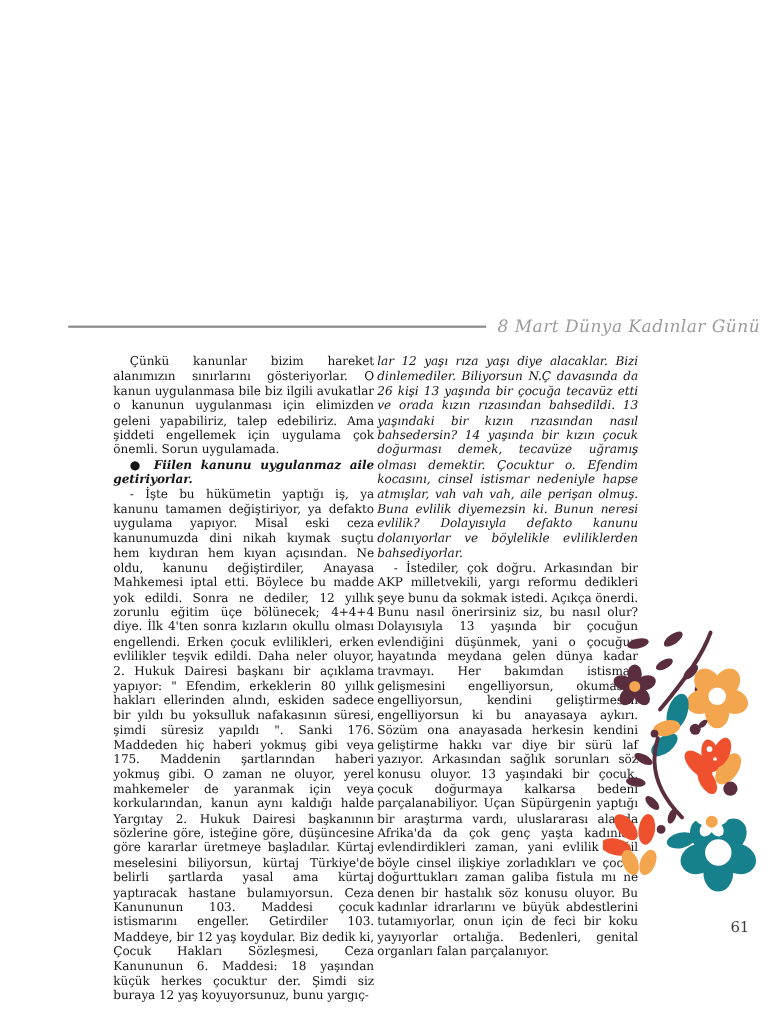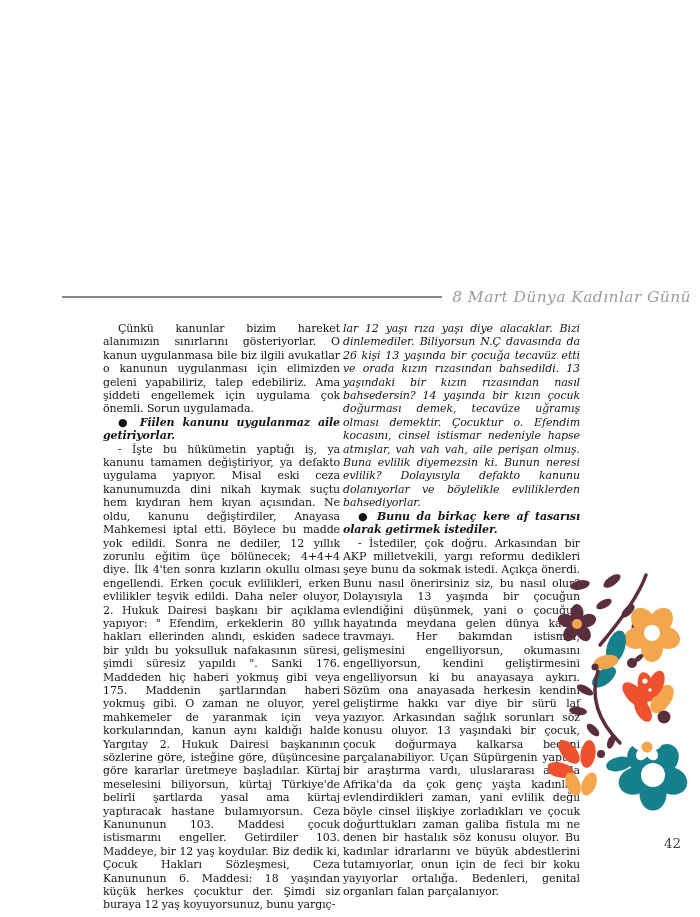--- a/index.html
+++ b/index.html
@@ -60,21 +60,20 @@
   </div>
 
   <div class="column col-left">
     <p>Çünkü kanunlar bizim hareket alanımızın sınırlarını gösteriyorlar. O kanun uygulanmasa bile biz ilgili avukatlar o kanunun uygulanması için elimizden geleni yapabiliriz, talep edebiliriz. Ama şiddeti engellemek için uygulama çok önemli. Sorun uygulamada.</p>
     <p class="heading">● Fiilen kanunu uygulanmaz aile getiriyorlar.</p>
     <p>- İşte bu hükümetin yaptığı iş, ya kanunu tamamen değiştiriyor, ya defakto uygulama yapıyor. Misal eski ceza kanunumuzda dini nikah kıymak suçtu hem kıydıran hem kıyan açısından. Ne oldu, kanunu değiştirdiler, Anayasa Mahkemesi iptal etti. Böylece bu madde yok edildi. Sonra ne dediler, 12 yıllık zorunlu eğitim üçe bölünecek; 4+4+4 diye. İlk 4'ten sonra kızların okullu olması engellendi. Erken çocuk evlilikleri, erken evlilikler teşvik edildi. Daha neler oluyor, 2. Hukuk Dairesi başkanı bir açıklama yapıyor: " Efendim, erkeklerin 80 yıllık hakları ellerinden alındı, eskiden sadece bir yıldı bu yoksulluk nafakasının süresi, şimdi süresiz yapıldı ". Sanki 176. Maddeden hiç haberi yokmuş gibi veya 175. Maddenin şartlarından haberi yokmuş gibi. O zaman ne oluyor, yerel mahkemeler de yaranmak için veya korkularından, kanun aynı kaldığı halde Yargıtay 2. Hukuk Dairesi başkanının sözlerine göre, isteğine göre, düşüncesine göre kararlar üretmeye başladılar. Kürtaj meselesini biliyorsun, kürtaj Türkiye'de belirli şartlarda yasal ama kürtaj yaptıracak hastane bulamıyorsun. Ceza Kanununun 103. Maddesi çocuk istismarını engeller. Getirdiler 103. Maddeye, bir 12 yaş koydular. Biz dedik ki, Çocuk Hakları Sözleşmesi, Ceza Kanununun 6. Maddesi: 18 yaşından küçük herkes çocuktur der. Şimdi siz buraya 12 yaş koyuyorsunuz, bunu yargıç-</p>
   </div>
 
   <div class="column col-right">
     <p class="cont">lar 12 yaşı rıza yaşı diye alacaklar. Bizi dinlemediler. Biliyorsun N.Ç davasında da 26 kişi 13 yaşında bir çocuğa tecavüz etti ve orada kızın rızasından bahsedildi. 13 yaşındaki bir kızın rızasından nasıl bahsedersin? 14 yaşında bir kızın çocuk doğurması demek, tecavüze uğramış olması demektir. Çocuktur o. Efendim kocasını, cinsel istismar nedeniyle hapse atmışlar, vah vah vah, aile perişan olmuş. Buna evlilik diyemezsin ki. Bunun neresi evlilik? Dolayısıyla defakto kanunu dolanıyorlar ve böylelikle evliliklerden bahsediyorlar.</p>
-    <p class="heading">● Bunu da birkaç kere af tasarısı olarak getirmek istediler.</p>
     <p>- İstediler, çok doğru. Arkasından bir AKP milletvekili, yargı reformu dedikleri şeye bunu da sokmak istedi. Açıkça önerdi. Bunu nasıl önerirsiniz siz, bu nasıl olur? Dolayısıyla 13 yaşında bir çocuğun evlendiğini düşünmek, yani o çocuğun hayatında meydana gelen dünya kadar travmayı. Her bakımdan istismar, gelişmesini engelliyorsun, okumasını engelliyorsun, kendini geliştirmesini engelliyorsun ki bu anayasaya aykırı. Sözüm ona anayasada herkesin kendini geliştirme hakkı var diye bir sürü laf yazıyor. Arkasından sağlık sorunları söz konusu oluyor. 13 yaşındaki bir çocuk, çocuk doğurmaya kalkarsa bedeni parçalanabiliyor. Uçan Süpürgenin yaptığı bir araştırma vardı, uluslararası alanda Afrika'da da çok genç yaşta kadınları evlendirdikleri zaman, yani evlilik değil böyle cinsel ilişkiye zorladıkları ve çocuk doğurttukları zaman galiba fistula mı ne denen bir hastalık söz konusu oluyor. Bu kadınlar idrarlarını ve büyük abdestlerini tutamıyorlar, onun için de feci bir koku yayıyorlar ortalığa. Bedenleri, genital organları falan parçalanıyor.</p>
   </div>
 
   <svg class="flower" viewBox="0 0 150 262" width="150" height="262" xmlns="http://www.w3.org/2000/svg">
 
     <path class="s-m" d="M98,4 C90,26 74,48 52,74"></path>
     <ellipse class="c-m" transform="translate(64,10) rotate(-35)" rx="10" ry="4.5"></ellipse>
     <ellipse class="c-m" transform="translate(32,14) rotate(-12)" rx="10" ry="4.5"></ellipse>
     <ellipse class="c-m" transform="translate(56,33) rotate(-28)" rx="8.5" ry="4"></ellipse>
     <ellipse class="c-m" transform="translate(80,40) rotate(-45)" rx="8.5" ry="4"></ellipse>
@@ -140,15 +139,15 @@
     <g transform="translate(99,176)">
       <ellipse class="c-w" transform="rotate(0)" cx="0" cy="-8" rx="5.5" ry="7.5"></ellipse>
       <ellipse class="c-w" transform="rotate(72)" cx="0" cy="-8" rx="5.5" ry="7.5"></ellipse>
       <ellipse class="c-w" transform="rotate(144)" cx="0" cy="-8" rx="5.5" ry="7.5"></ellipse>
       <ellipse class="c-w" transform="rotate(216)" cx="0" cy="-8" rx="5.5" ry="7.5"></ellipse>
       <ellipse class="c-w" transform="rotate(288)" cx="0" cy="-8" rx="5.5" ry="7.5"></ellipse>
       <circle class="c-a" r="5.5"></circle>
     </g>
   </svg>
 
-  <div class="page-number">42</div>
+  <div class="page-number">61</div>
 
 </div>
 
 </body></html>

